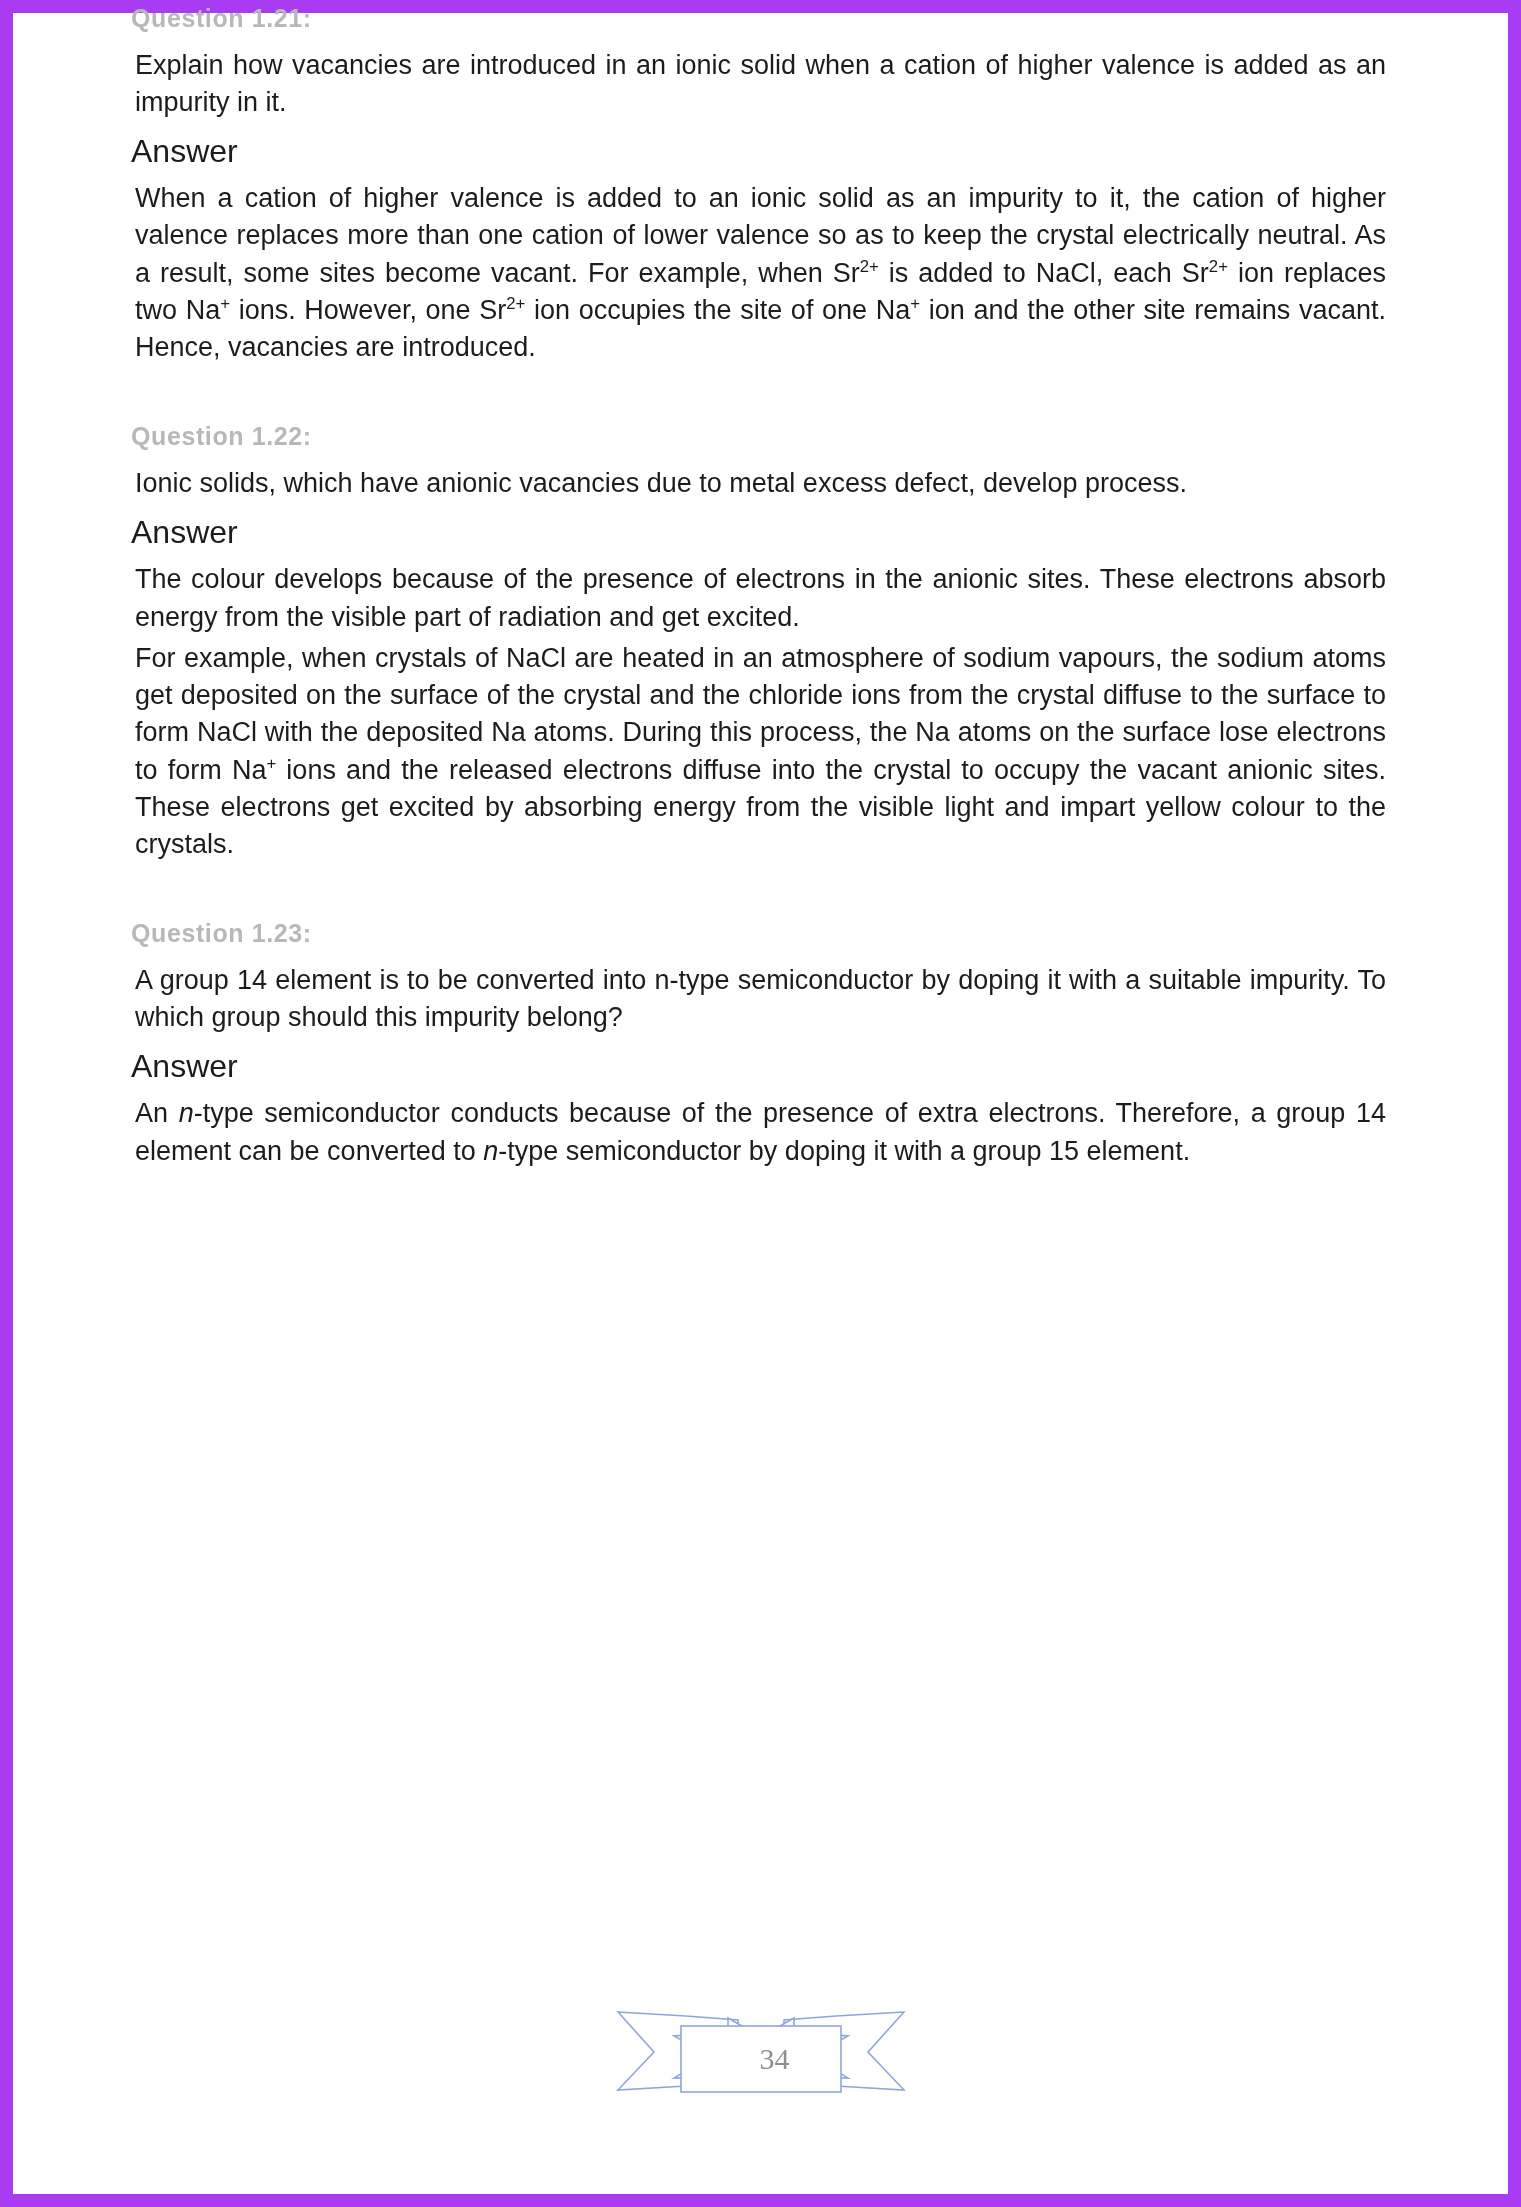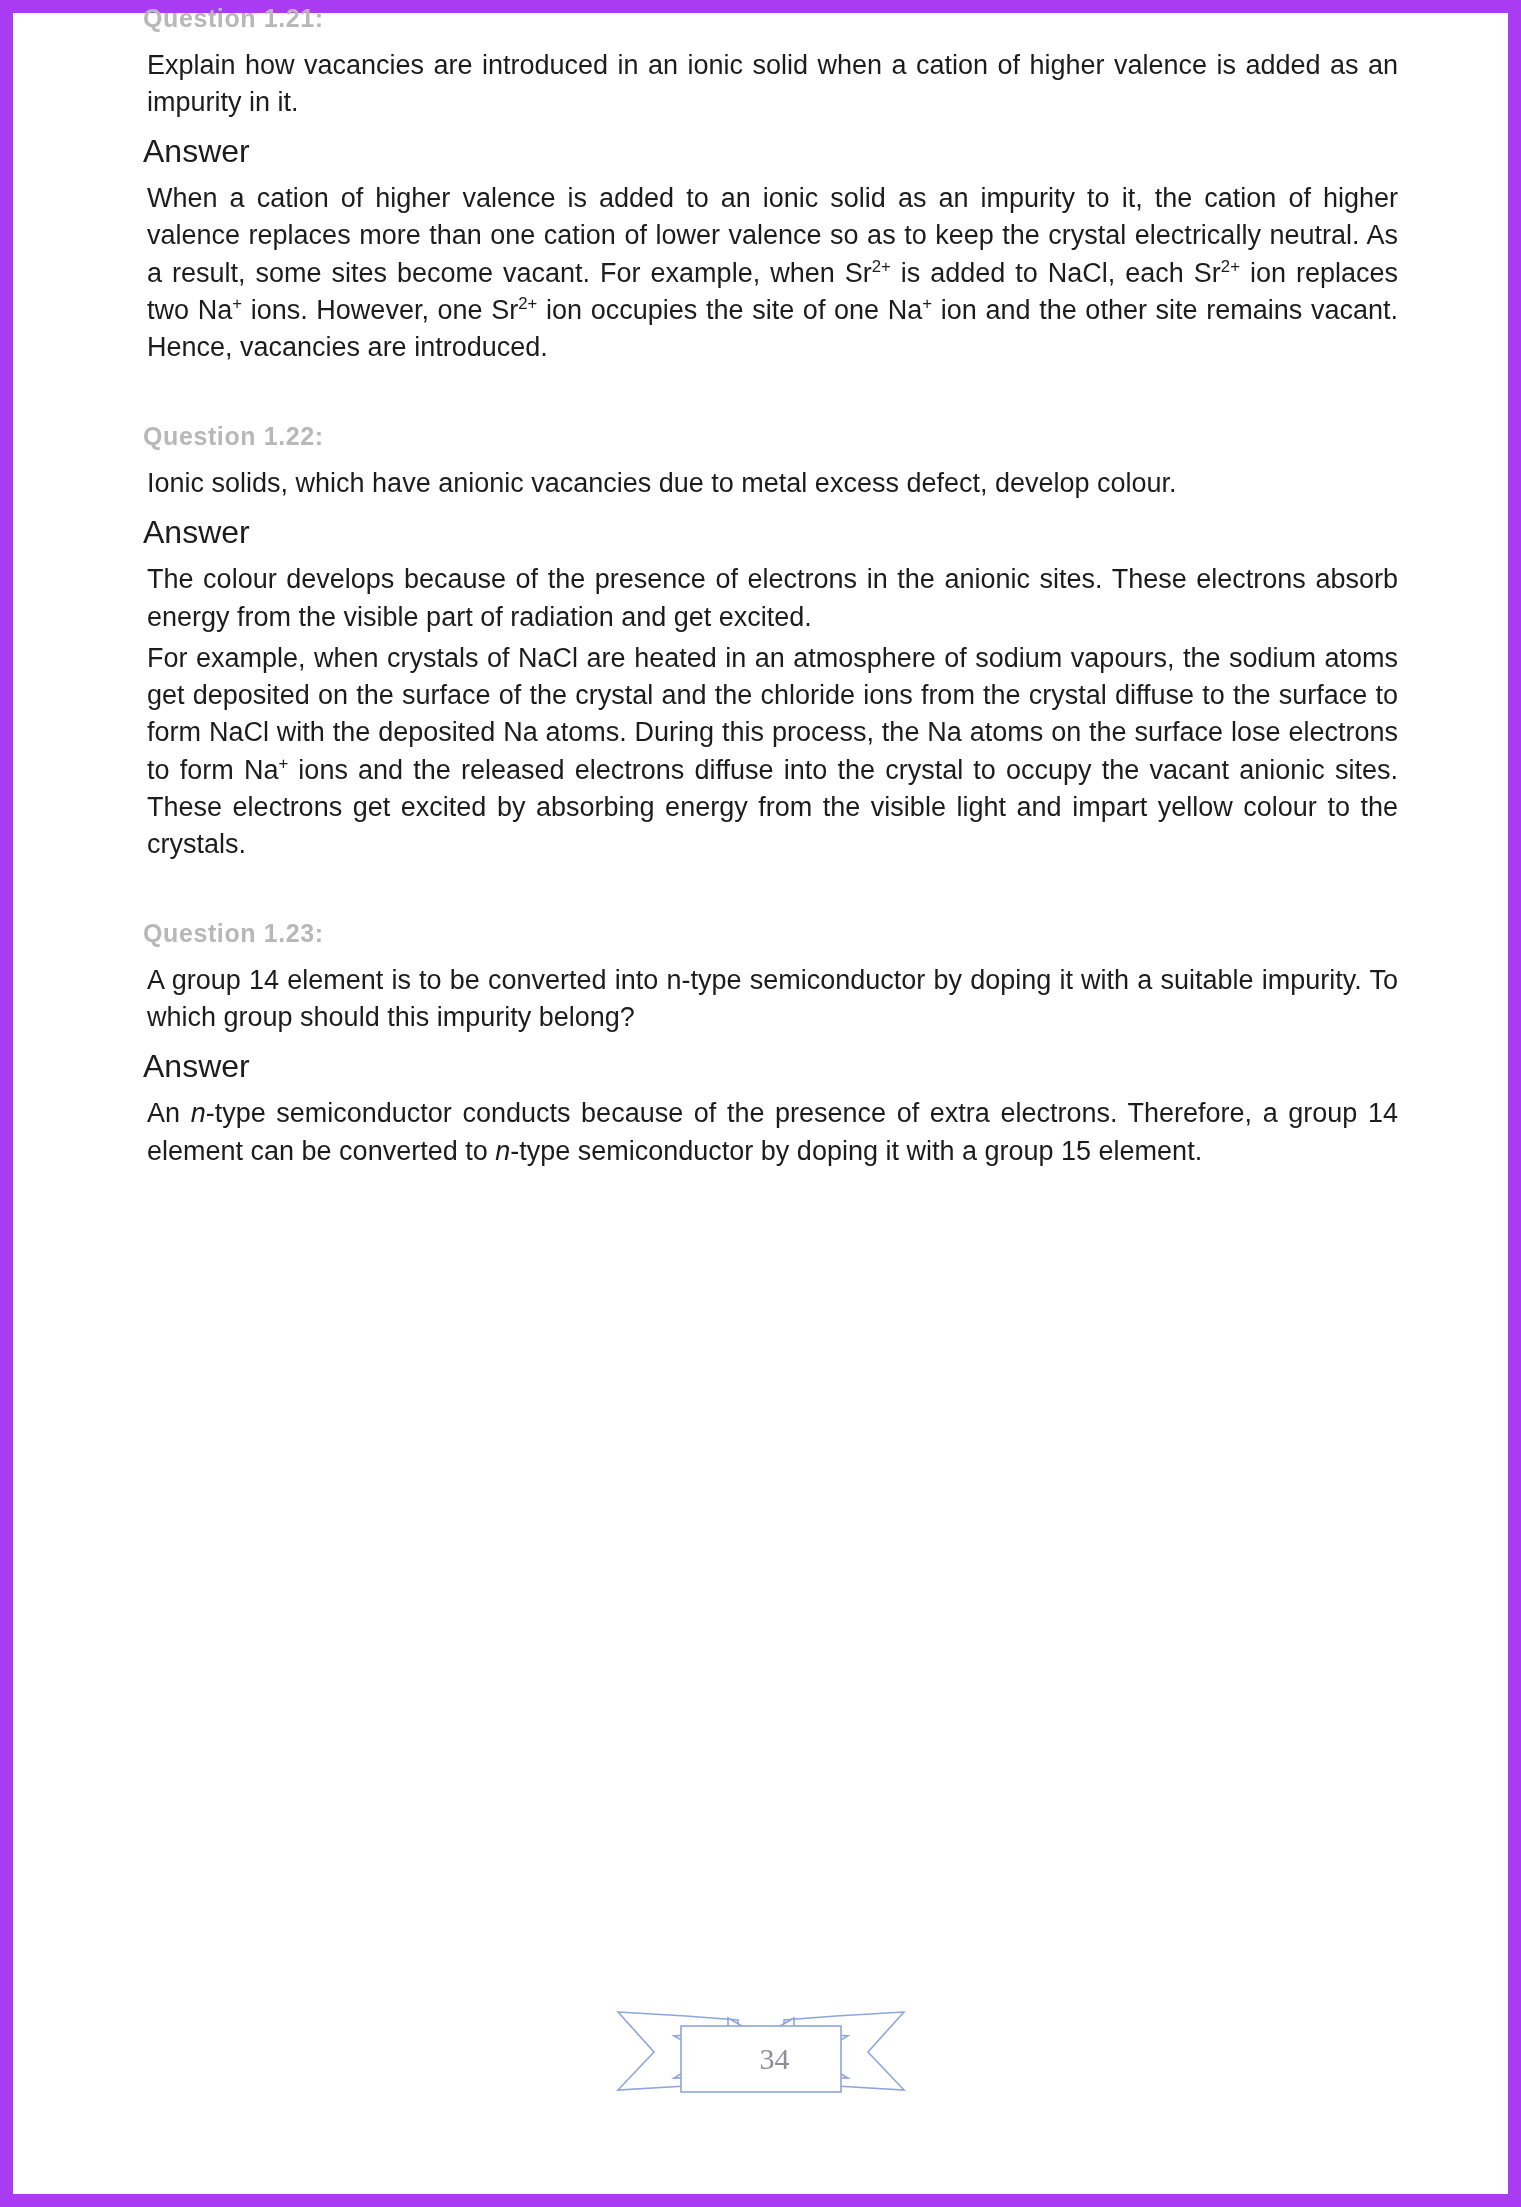--- a/index.html
+++ b/index.html
@@ -31,21 +31,21 @@
     left: 13px; top: 13px;
     width: calc(1521px - 26px);
     height: calc(2207px - 26px);
     box-sizing: border-box;
     border: 3px solid #ffffff;
     pointer-events: none;
   }
 
   .content {
     position: absolute;
-    left: 143px;
+    left: 131px;
     top: 0;
     width: 1259px;
   }
 
   .qblock {
     margin: 0;
   }
 
   .q-heading {
     font-size: 25px;
@@ -124,21 +124,21 @@
       <div class="gap-after-qtext"></div>
       <div class="answer-label">Answer</div>
       <div class="gap-after-answer"></div>
       <p class="ans-para"><span>When a cation of higher valence is added to an ionic solid as an impurity to it, the cation of higher valence replaces more than one cation of lower valence so as to keep the crystal electrically neutral. As a result, some sites become vacant. For example, when Sr</span><sup class="chg">2+</sup><span> is added to NaCl, each Sr</span><sup class="chg">2+</sup><span> ion replaces two Na</span><sup class="chg">+</sup><span> ions. However, one Sr</span><sup class="chg">2+</sup><span> ion occupies the site of one Na</span><sup class="chg">+</sup><span> ion and the other site remains vacant. Hence, vacancies are introduced.</span></p>
     </div>
 
     <div class="block-gap"></div>
 
     <div class="qblock">
       <div class="q-heading">Question 1.22:</div>
-      <p class="q-text nojustify">Ionic solids, which have anionic vacancies due to metal excess defect, develop colour.</p>
+      <p class="q-text nojustify">Ionic solids, which have anionic vacancies due to metal excess defect, develop process.</p>
       <div class="gap-after-qtext"></div>
       <div class="answer-label">Answer</div>
       <div class="gap-after-answer"></div>
       <p class="ans-para"><span>The colour develops because of the presence of electrons in the anionic sites. These electrons absorb energy from the visible part of radiation and get excited.</span></p>
       <p class="ans-para"><span>For example, when crystals of NaCl are heated in an atmosphere of sodium vapours, the sodium atoms get deposited on the surface of the crystal and the chloride ions from the crystal diffuse to the surface to form NaCl with the deposited Na atoms. During this process, the Na atoms on the surface lose electrons to form Na</span><sup class="chg">+</sup><span> ions and the released electrons diffuse into the crystal to occupy the vacant anionic sites. These electrons get excited by absorbing energy from the visible light and impart yellow colour to the crystals.</span></p>
     </div>
 
     <div class="block-gap"></div>
 
     <div class="qblock">

